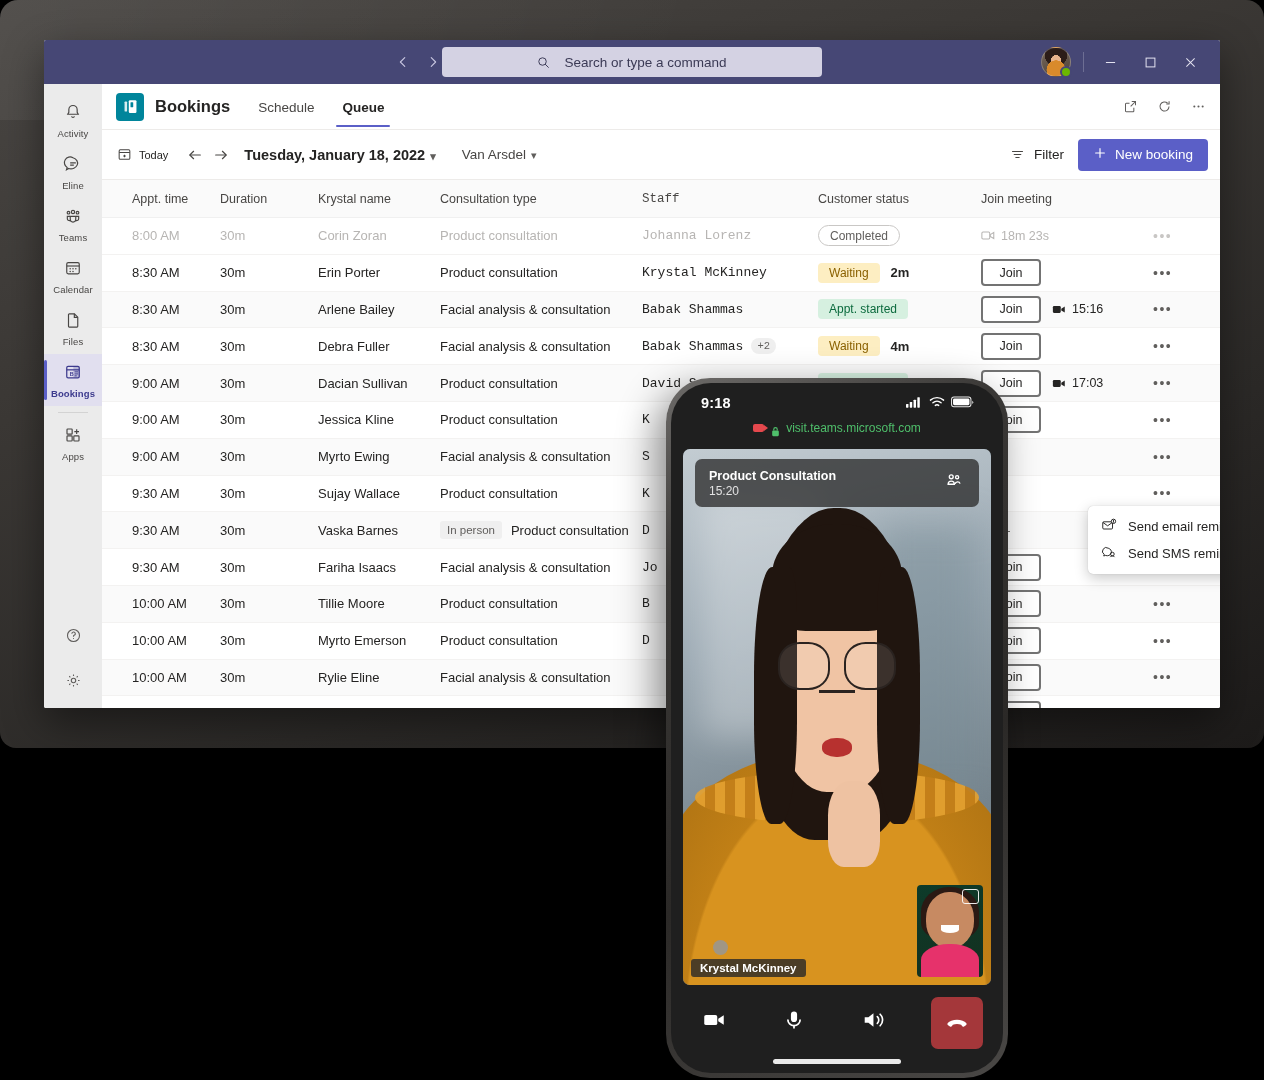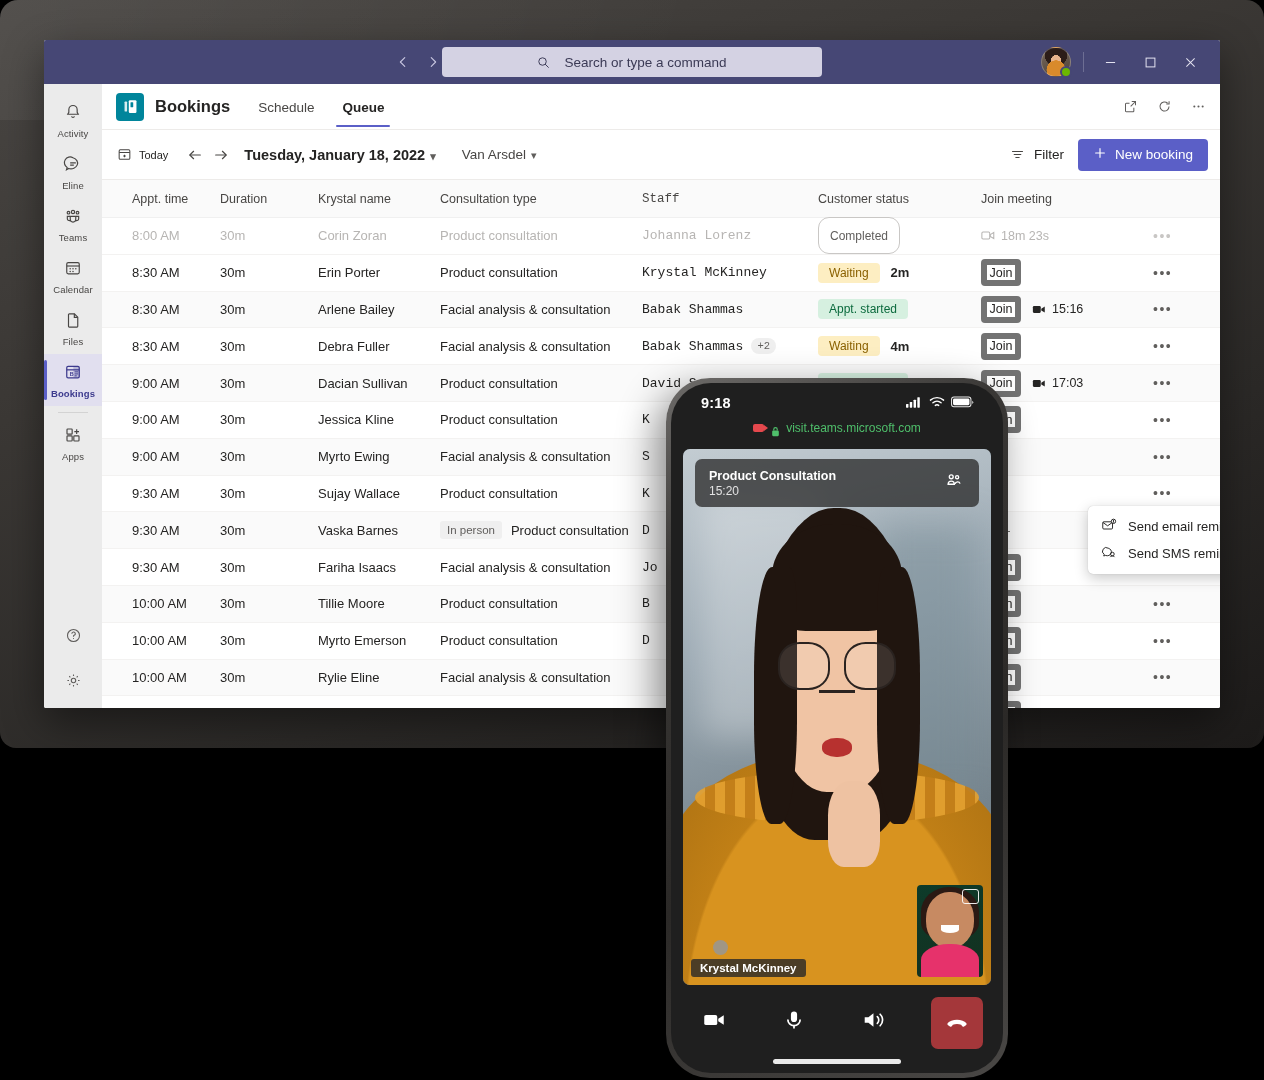--- a/index.html
+++ b/index.html
@@ -130,31 +130,31 @@
   .cell{ overflow:hidden; white-space:nowrap; }
   .c-time{ width:118px; padding-left:30px;}
   .c-dur{ width:98px; }
   .c-name{ width:122px; }
   .c-type{ width:202px; display:flex; align-items:center; gap:9px;}
   .c-staff{ width:176px; display:flex; align-items:center; gap:8px;font-family:Liberation Mono, monospace;}
   .c-status{ width:163px; display:flex; align-items:center; gap:11px;}
   .c-join{ width:166px; display:flex; align-items:center; gap:11px;}
   .c-more{ flex:1; display:flex; justify-content:flex-start; padding-left:6px; }
 
-  .pill{ display:inline-flex; align-items:center; height:37px; padding:0 11px;
+  .pill{ display:inline-flex; align-items:center; height:21px; padding:0 11px;
      border-radius:11px; font-size:12px; }
   .pill-completed{ border:1px solid #c9c7c5; color:#605e5c; background:#fff;}
   .pill-waiting{ background:#fdeec2; color:#8a6100; border-radius:4px; height:20px;}
   .pill-started{ background:#d6f0e0; color:#0b6a3d; border-radius:4px; height:20px;}
   .wait-min{ font-weight:700; font-size:13px; color:#252423;}
   .tag-inperson{ background:#efefef; color:#605e5c; font-size:11.5px; border-radius:3px;
      padding:3px 7px;}
   .plus2{ background:#efefef; color:#605e5c; font-size:10.5px; border-radius:9px;
      padding:2px 6px;}
-  .join-btn{ width:40px; height:27px; border:6px solid #737373; border-radius:4px;
+  .join-btn{ width:60px; height:27px; border:2px solid #737373; border-radius:4px;
      background:#fff; font-size:12.5px; color:#252423; display:flex; align-items:center;
      justify-content:center; cursor:pointer;}
   .rec{ display:flex; align-items:center; gap:6px; font-size:12.5px; color:#252423;}
   .dots{ color:#605e5c; letter-spacing:1.5px; font-size:14px; cursor:pointer; line-height:1;}
   .dash{ color:#605e5c; font-size:13px; padding-left:16px;}
 
   
   .ctx-menu{
     position:absolute; left:986px; top:422px; width:176px; background:#fff;
     border-radius:5px; box-shadow:0 4px 14px rgba(0,0,0,.22), 0 0 1px rgba(0,0,0,.25);

